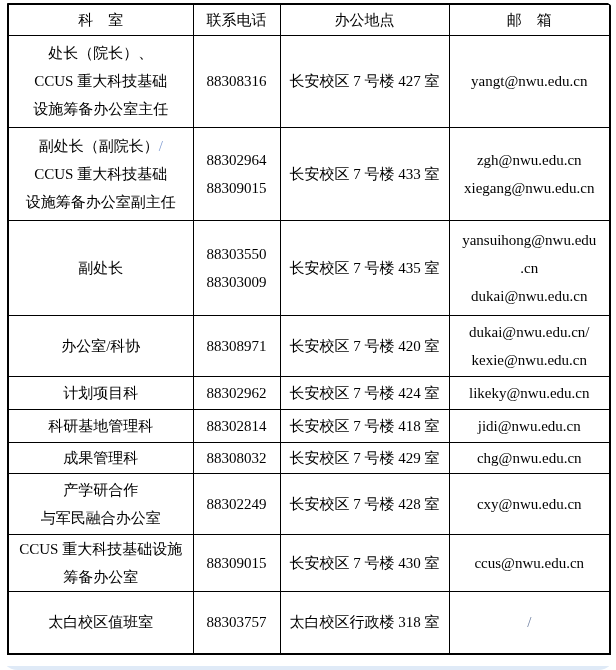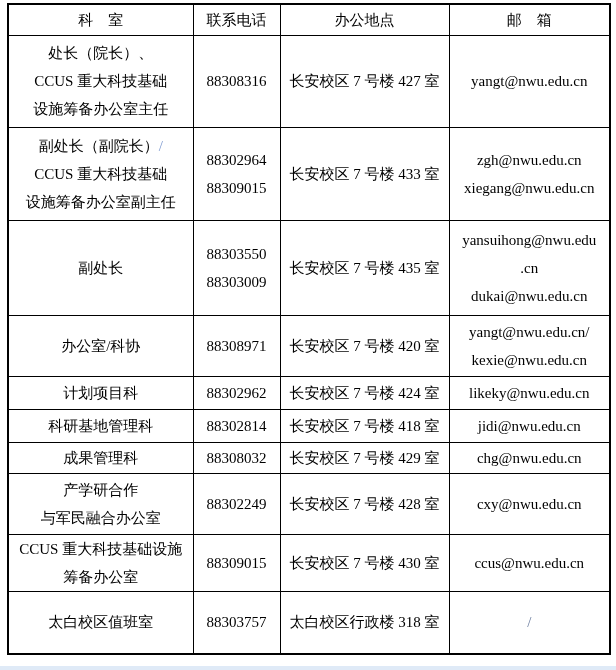--- a/index.html
+++ b/index.html
@@ -8,20 +8,21 @@
     background: #ffffff;
   }
   .page {
     position: relative;
     width: 616px;
     height: 670px;
     background: #ffffff;
     overflow: hidden;
     font-family: "Liberation Serif", "DejaVu Serif", serif;
     color: #000000;
+    border-radius: 18px;
   }
   table.contact {
     position: absolute;
     left: 7px;
     top: 3px;
     width: 602px;
     border-collapse: collapse;
     table-layout: fixed;
     border: 2px solid #000000;
   }
@@ -135,21 +136,21 @@
           <div>.cn</div>
           <div>dukai@nwu.edu.cn</div>
         </td>
       </tr>
 
       <tr>
         <td>办公室/科协</td>
         <td>88308971</td>
         <td>长安校区 7 号楼 420 室</td>
         <td class="email ml">
-          <div>yangt@nwu.edu.cn/</div>
+          <div>dukai@nwu.edu.cn/</div>
           <div>kexie@nwu.edu.cn</div>
         </td>
       </tr>
 
       <tr>
         <td>计划项目科</td>
         <td>88302962</td>
         <td>长安校区 7 号楼 424 室</td>
         <td class="email">likeky@nwu.edu.cn</td>
       </tr>

